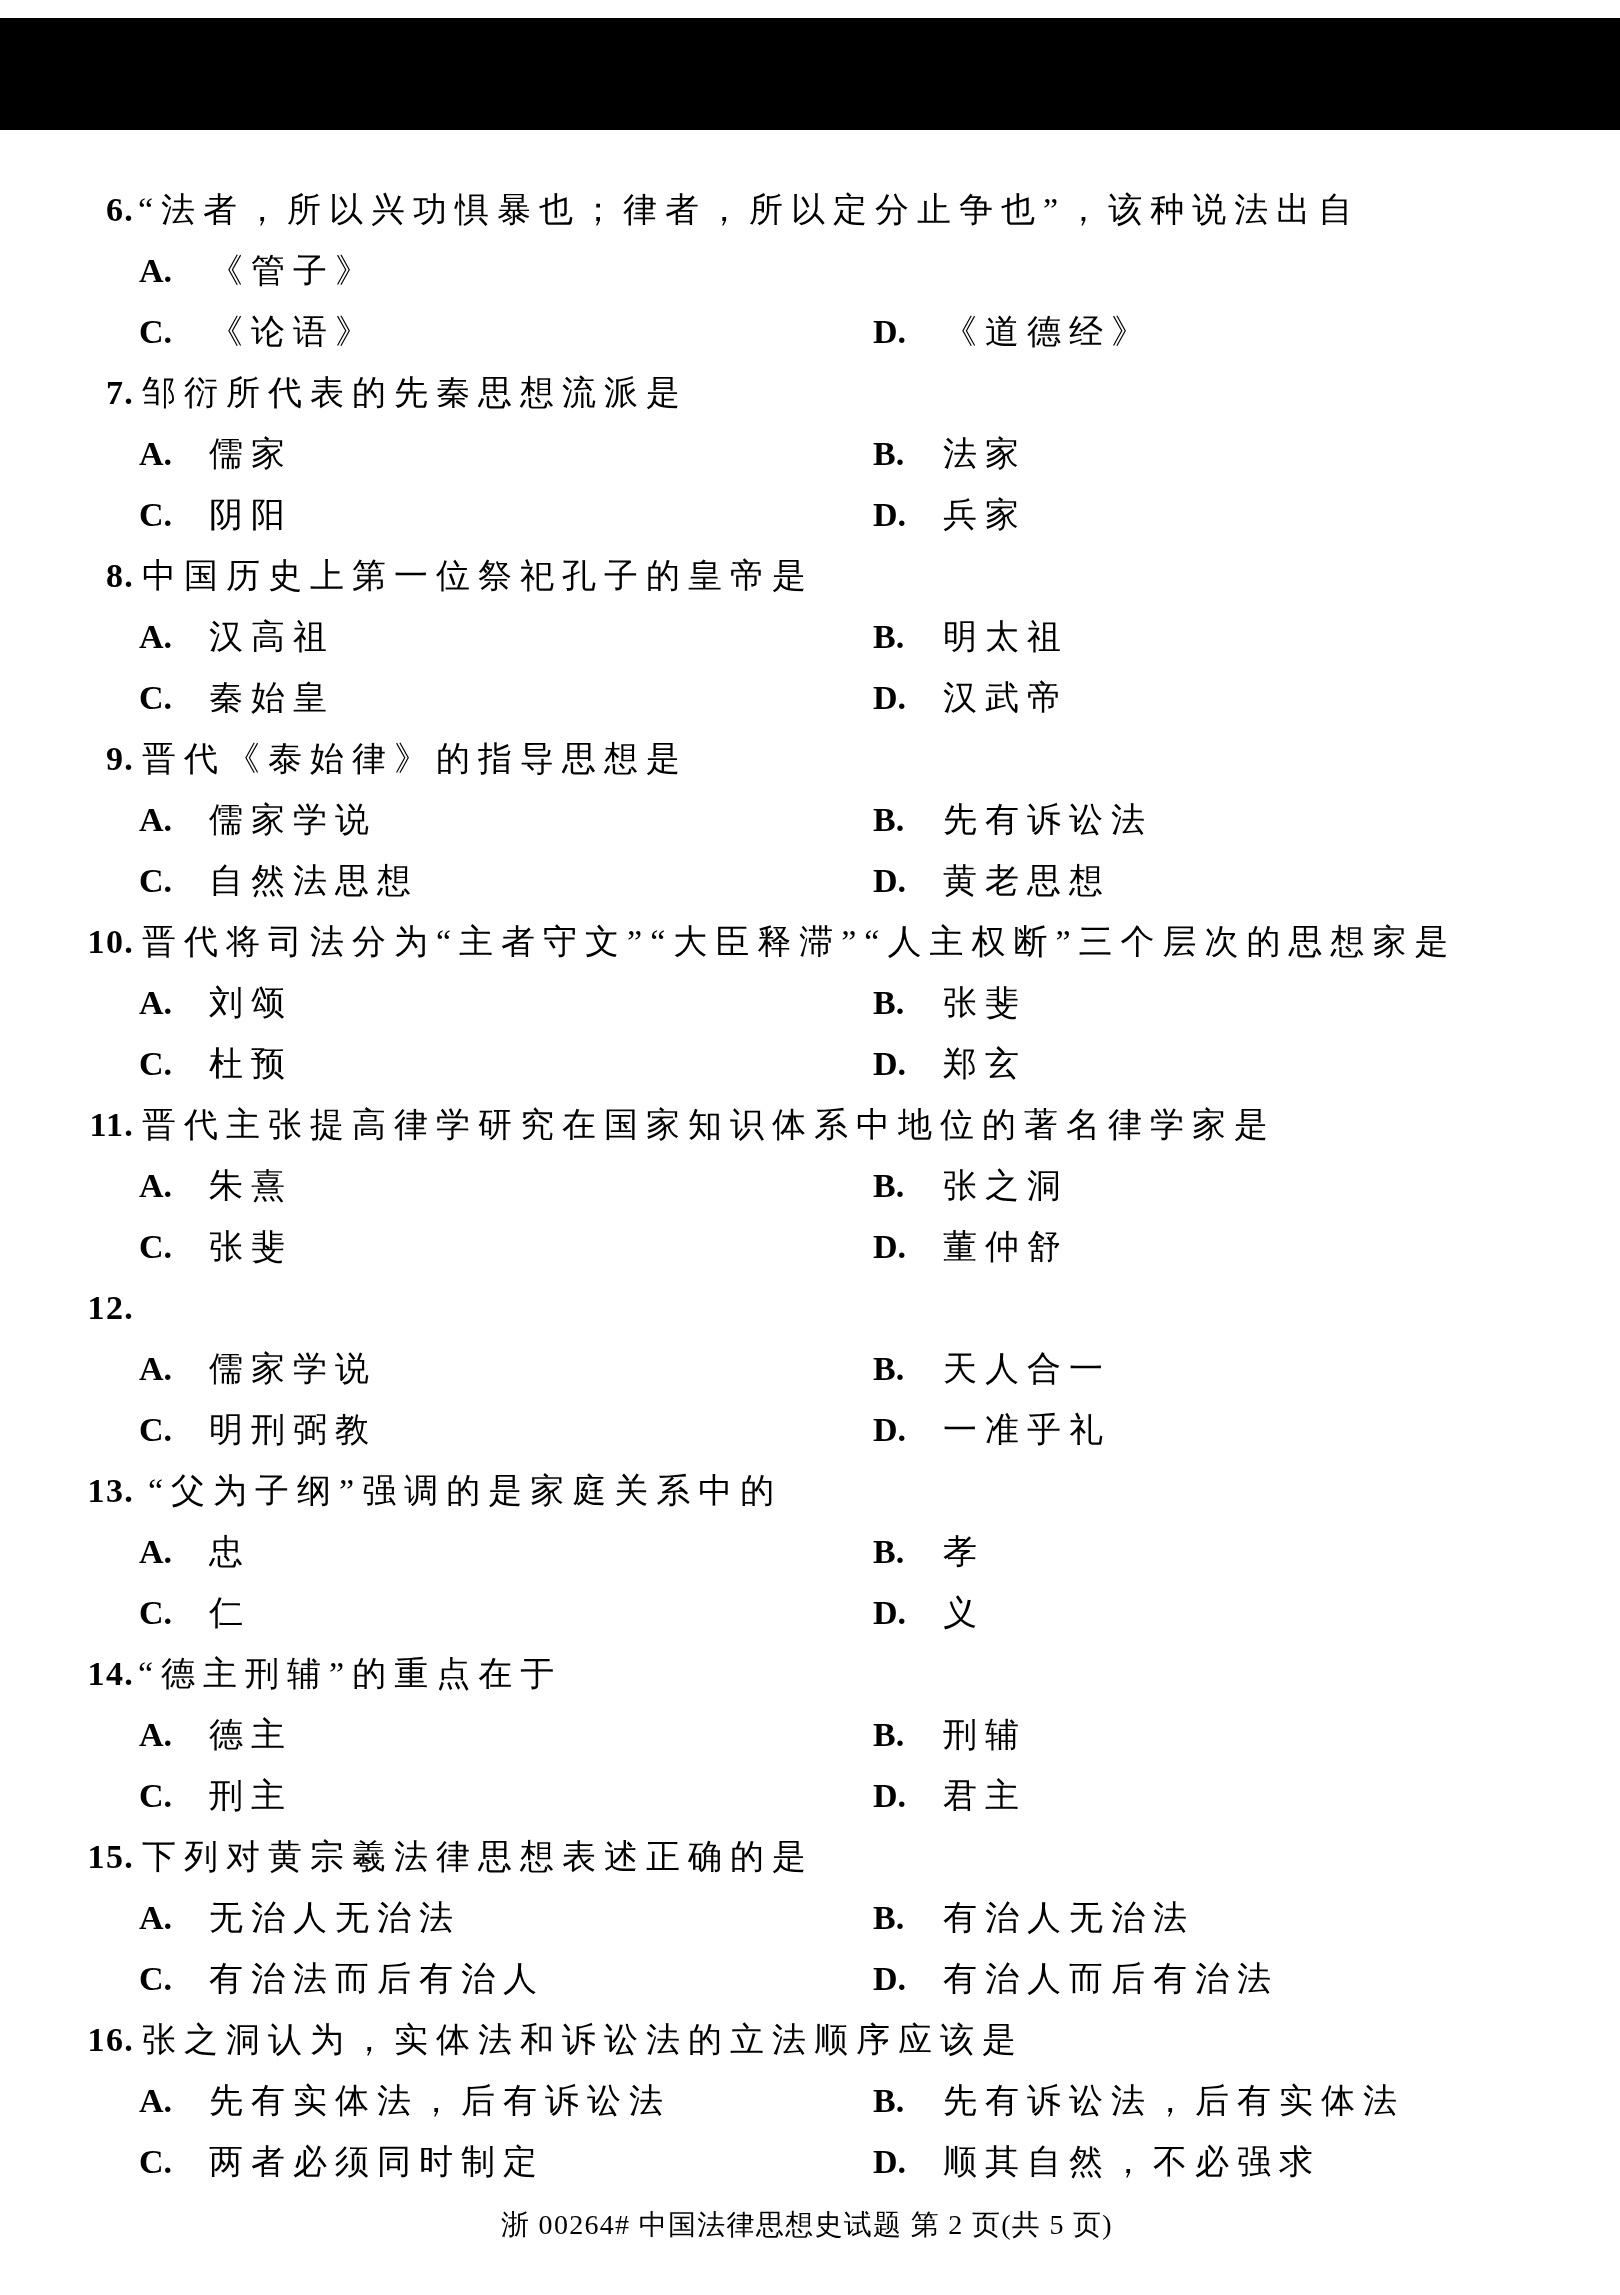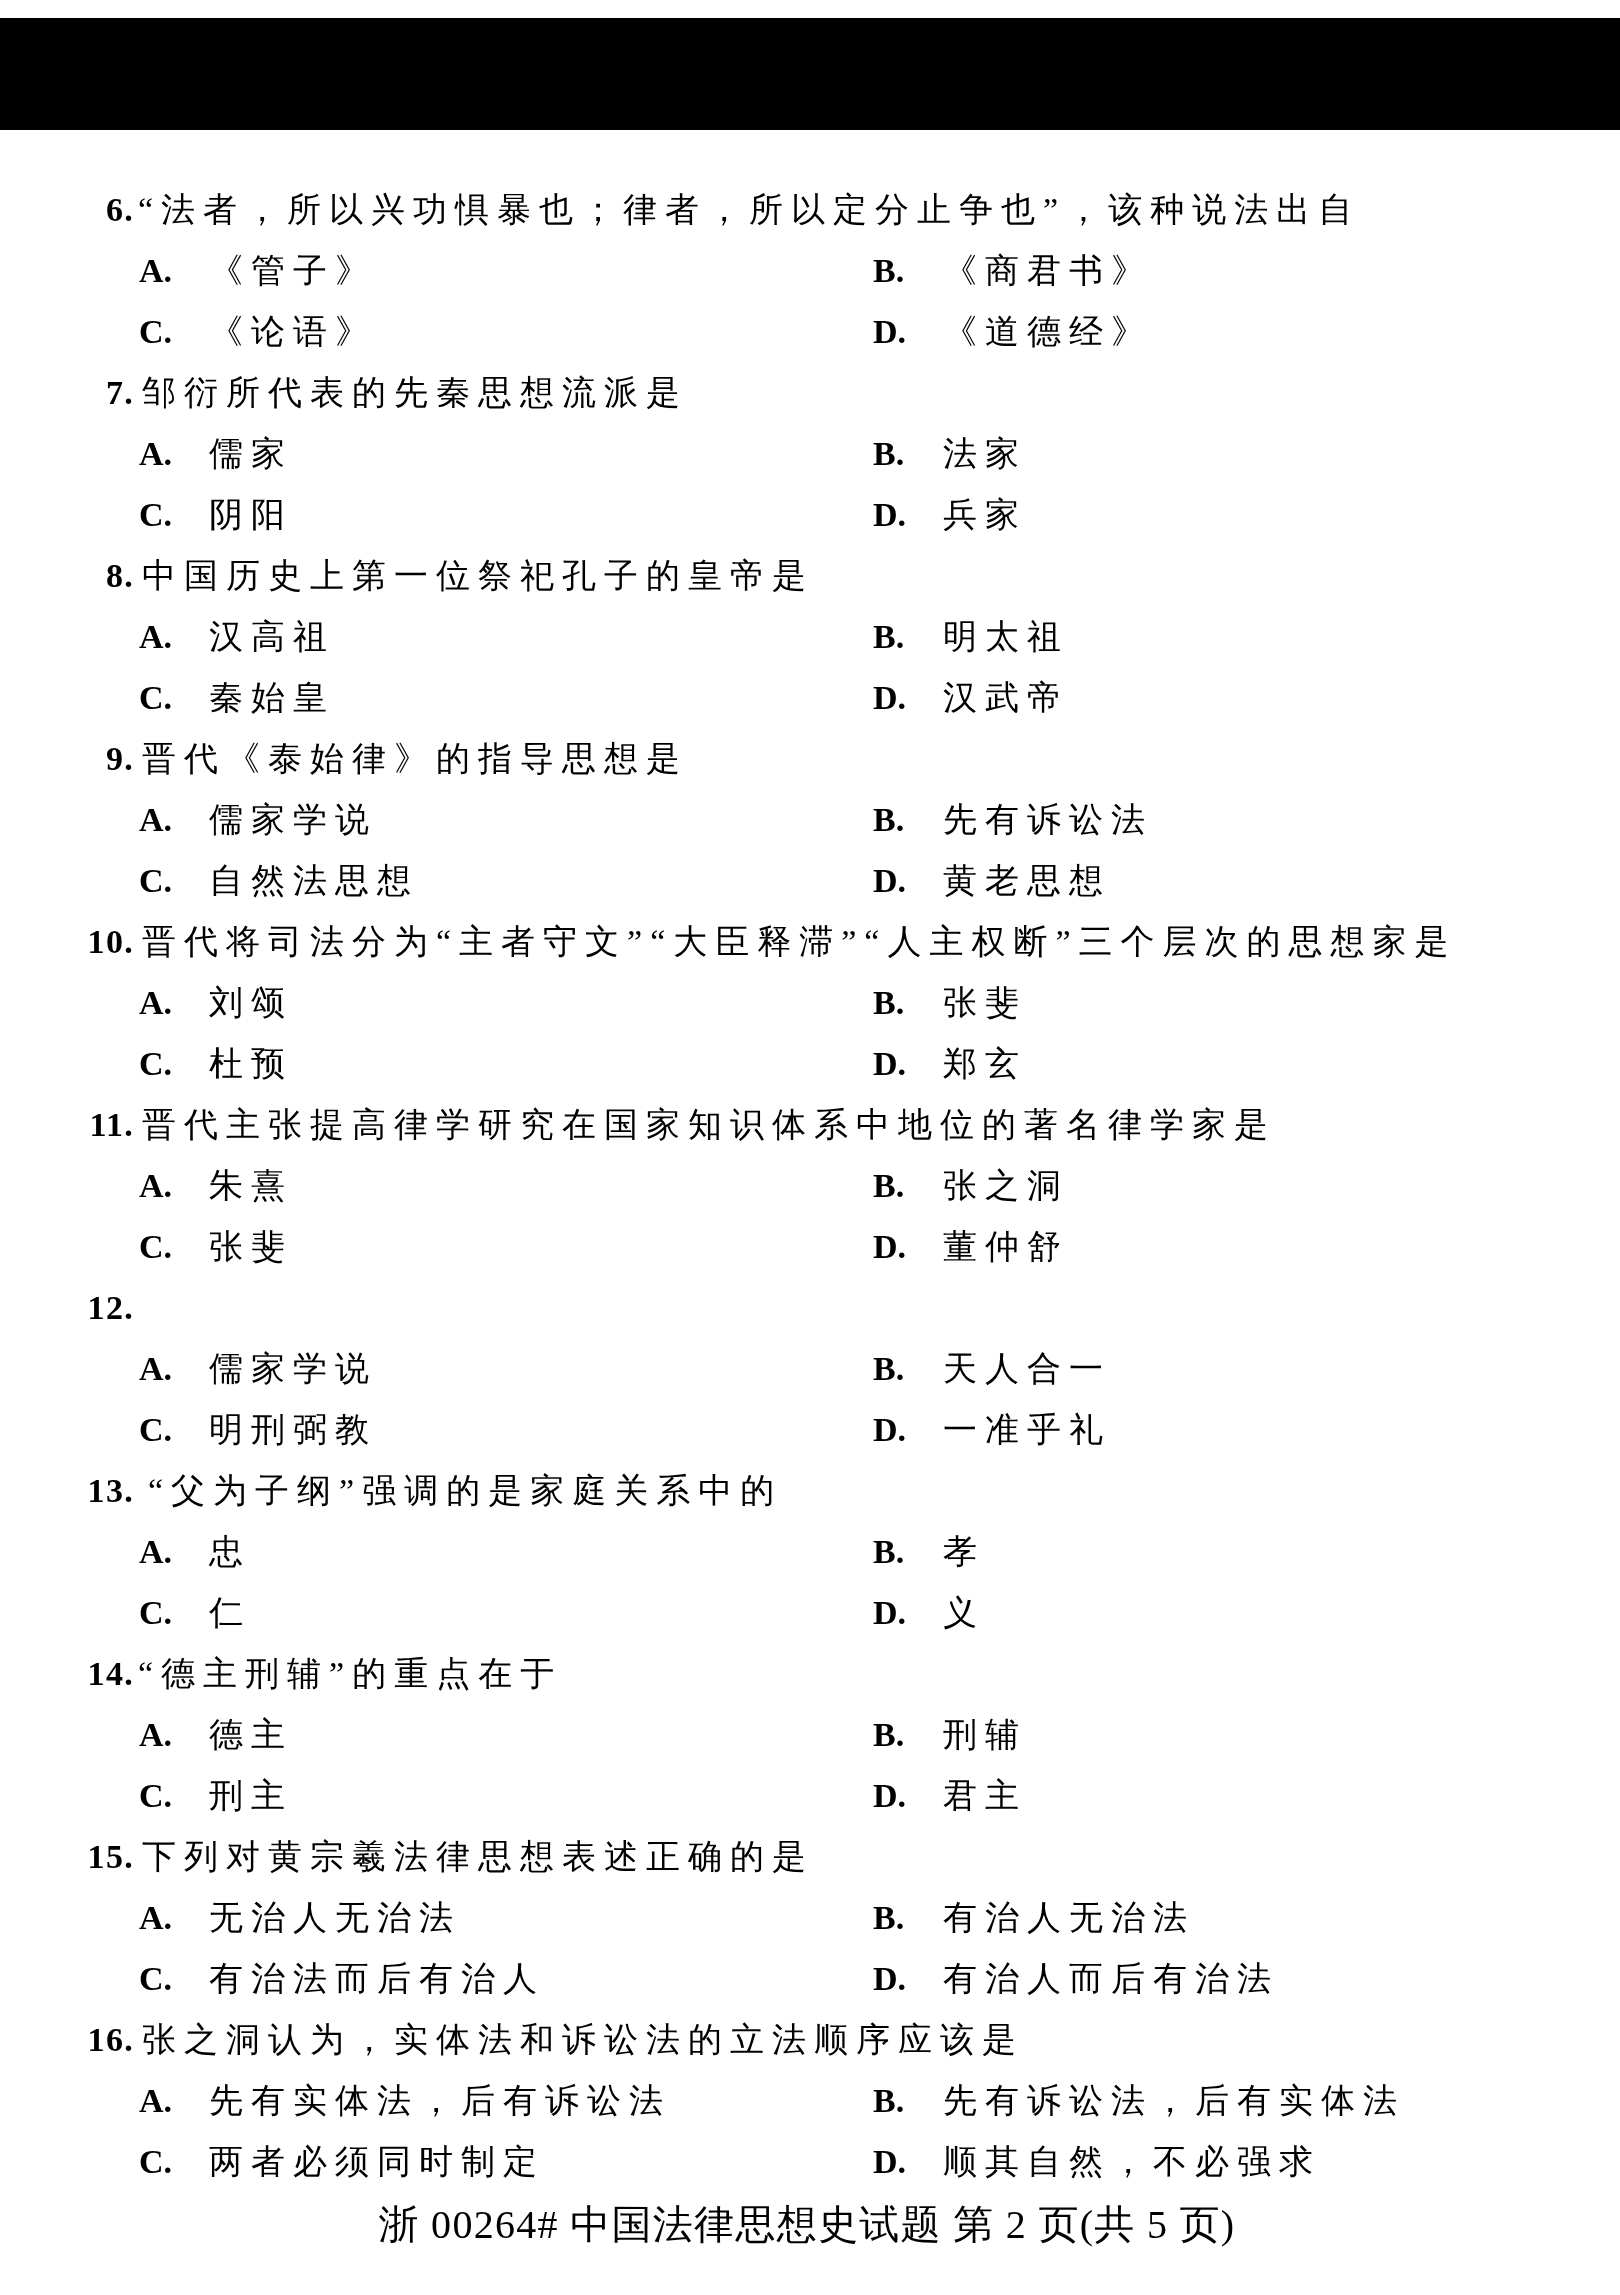--- a/index.html
+++ b/index.html
@@ -63,39 +63,38 @@
   }
   .opt-text {
     letter-spacing: 8px;
   }
   .footer {
     position: absolute;
     left: 0;
     width: 1614px;
     top: 2202px;
     text-align: center;
-    font-size: 40px;
+    font-size: 28px;
     line-height: 46px;
     letter-spacing: 1.3px;
   }
 </style>
 </head>
 <body>
 
 <div class="top-bar"></div>
 
 <div class="content">
 
   <div class="line">
     <span class="q-num">6.</span>
     <span class="q-text" style="left:138px;">“法者，所以兴功惧暴也；律者，所以定分止争也”，该种说法出自</span>
   </div>
   <div class="line">
     <span class="opt left"><span class="opt-label">A.</span><span class="opt-text">《管子》</span></span>
-    <span class="opt right"><span class="opt-label">B.</span><span class="opt-text">《商君书》</span></span>
   </div>
   <div class="line">
     <span class="opt left"><span class="opt-label">C.</span><span class="opt-text">《论语》</span></span>
     <span class="opt right"><span class="opt-label">D.</span><span class="opt-text">《道德经》</span></span>
   </div>
 
   <div class="line">
     <span class="q-num">7.</span>
     <span class="q-text">邹衍所代表的先秦思想流派是</span>
   </div>

